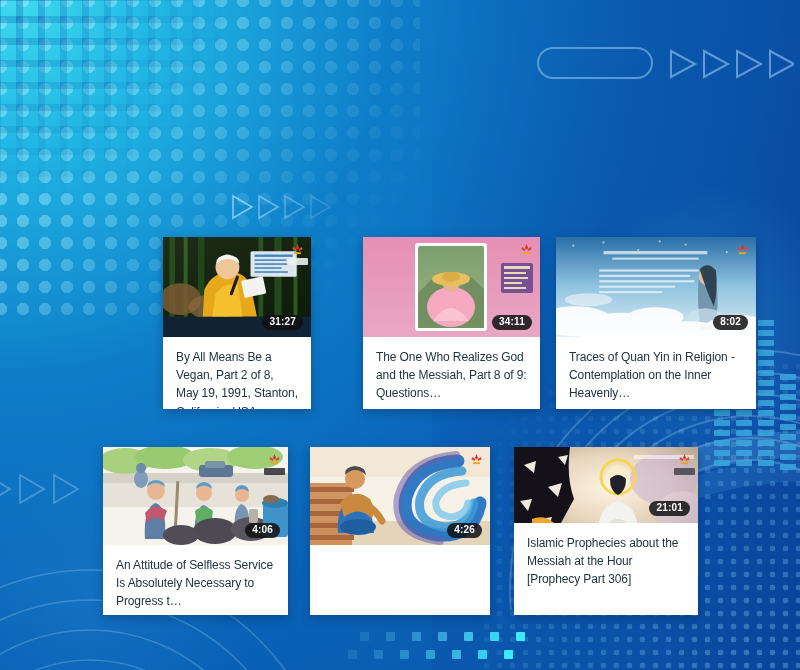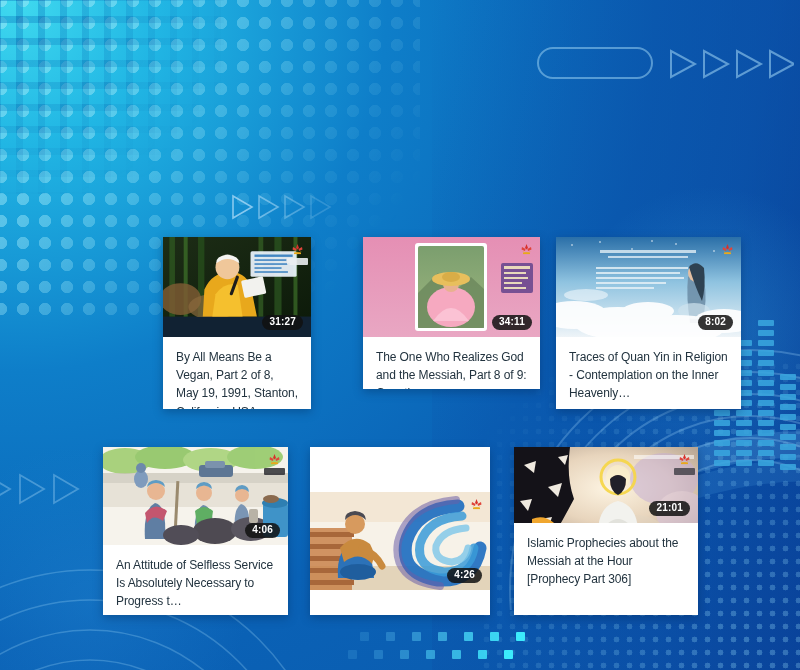--- a/index.html
+++ b/index.html
@@ -354,21 +354,21 @@
           <path d="M4 10 Q8.5 14 13 10 Q8.5 12.5 4 10 Z" fill="#e8a81c"></path>
           <rect x="5" y="11.5" width="7" height="1.6" fill="#e8a81c"></rect>
         </svg>
       </div>
       <div class="logo-sub"></div>
       <div class="badge-dur">31:27</div>
     </div>
     <div class="card-title">By All Means Be a Vegan, Part 2 of 8, May 19, 1991, Stanton, California, USA</div>
   </div>
 
-  <div class="card" style="left:363px; top:237px; width:177px; height:152px;">
+  <div class="card" style="left:363px; top:237px; width:177px; height:172px;">
     <div class="thumb">
       <svg class="thumb-art" viewBox="0 0 177 100" preserveAspectRatio="none">
         <defs>
           <linearGradient id="g2a" x1="0" y1="0" x2="0" y2="1">
             <stop offset="0" stop-color="#e58fb4"></stop>
               <stop offset="1" stop-color="#e9a7c3"></stop>
           </linearGradient>
           <linearGradient id="g2b" x1="0" y1="0" x2="0" y2="1">
             <stop offset="0" stop-color="#7b9e6e"></stop>
               <stop offset="1" stop-color="#9fb77f"></stop>
@@ -399,21 +399,21 @@
           <path d="M13 6 L9.5 8 L10 10 L13.5 8.5 Z" fill="#e0453a"></path>
           <path d="M4 10 Q8.5 14 13 10 Q8.5 12.5 4 10 Z" fill="#e8a81c"></path>
           <rect x="5" y="11.5" width="7" height="1.6" fill="#e8a81c"></rect>
         </svg>
       </div>
       <div class="badge-dur">34:11</div>
     </div>
     <div class="card-title">The One Who Realizes God and the Messiah, Part 8 of 9: Questions…</div>
   </div>
 
-  <div class="card" style="left:556px; top:237px; width:185px; height:172px;">
+  <div class="card" style="left:556px; top:237px; width:200px; height:172px;">
     <div class="thumb">
       <svg class="thumb-art" viewBox="0 0 185 100" preserveAspectRatio="none">
         <defs>
           <linearGradient id="g3a" x1="0" y1="0" x2="0" y2="1">
             <stop offset="0" stop-color="#2a6fa8"></stop>
               <stop offset="45%" stop-color="#8fc3e0"></stop>
               <stop offset="1" stop-color="#eef4f8"></stop>
           </linearGradient>
         </defs>
         <rect width="185" height="100" fill="url(#g3a)"></rect>
@@ -516,21 +516,21 @@
           <rect x="5" y="11.5" width="7" height="1.6" fill="#e8a81c"></rect>
         </svg>
       </div>
       <div class="logo-sub" style="background:rgba(45,45,50,.85);"></div>
       <div class="badge-dur">4:06</div>
     </div>
     <div class="card-title">An Attitude of Selfless Service Is Absolutely Necessary to Progress t…</div>
   </div>
 
   <div class="card" style="left:310px; top:447px; width:180px; height:168px;">
-    <div class="thumb" style="height:98px;margin-top:45px;">
+    <div class="thumb" style="height:98px;">
       <svg class="thumb-art" viewBox="0 0 180 98" preserveAspectRatio="none">
         <rect width="180" height="98" fill="#f7f2e8"></rect>
         <rect x="0" y="0" width="180" height="30" fill="#f1e4cf" opacity=".8"></rect>
         <rect x="0" y="74" width="180" height="24" fill="#dcc9ab" opacity=".75"></rect>
         <g>
           <path d="M0 36 L42 36 L42 98 L0 98 Z" fill="#c9824a" opacity=".85"></path>
           <rect x="0" y="40" width="44" height="5" fill="#a8673a"></rect>
           <rect x="0" y="52" width="44" height="5" fill="#a8673a"></rect>
           <rect x="0" y="64" width="44" height="5" fill="#a8673a"></rect>
           <rect x="0" y="76" width="44" height="5" fill="#a8673a"></rect>

